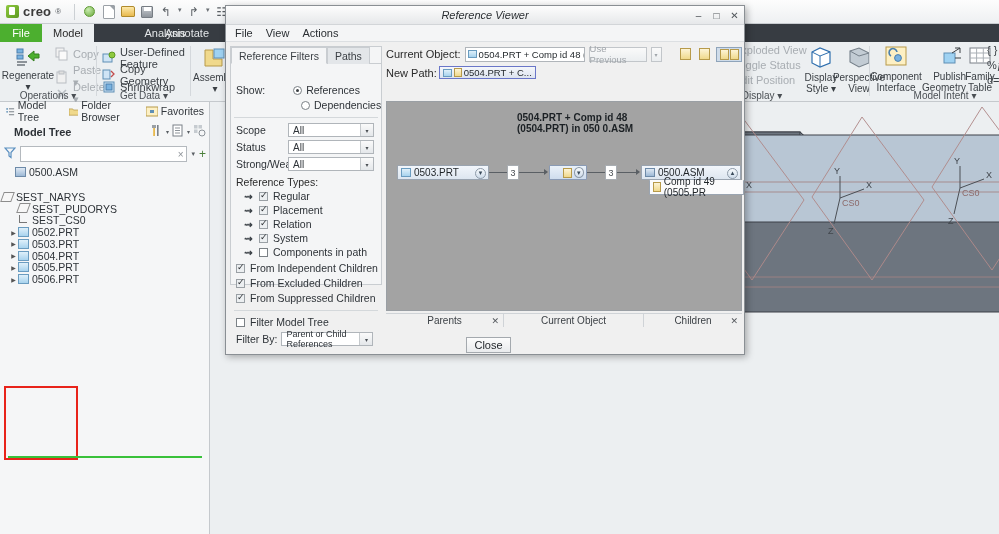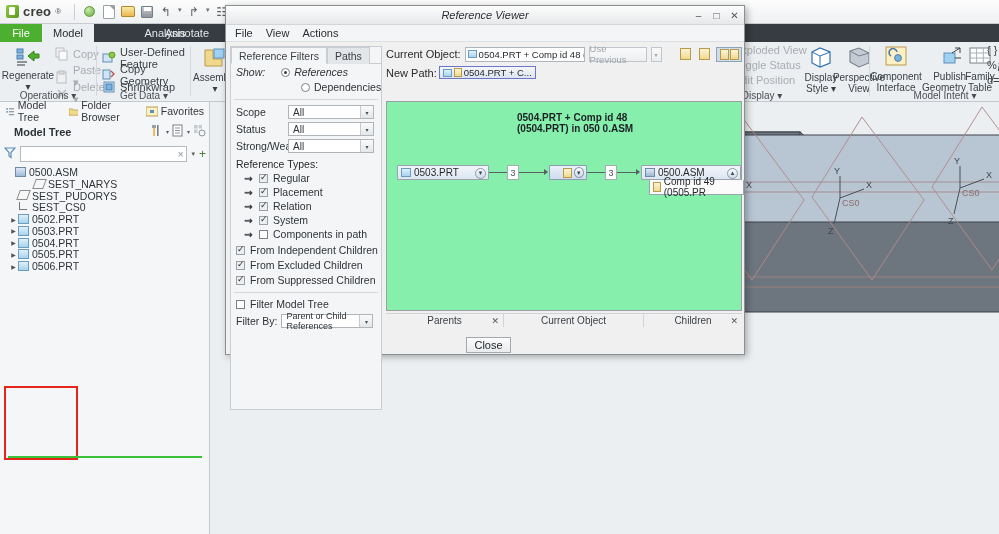--- a/index.html
+++ b/index.html
@@ -115,21 +115,21 @@
     display:flex; align-items:center; justify-content:center; position:relative;
   }
   .dlg-title .t { font-size:11px; color:#2b2f33;font-style:italic; }
   .dlg-btns { position:absolute; right:4px; top:0; height:19px; display:flex; align-items:center; gap:7px; }
   .dlg-btn { font-size:10px; color:#52575c; width:11px; text-align:center; }
   .dlg-menu { height:17px; display:flex; align-items:center; gap:13px; padding-left:9px; font-size:11px; color:#2b2f33;
               border-bottom:1px solid #dcdfe2; background:#f4f5f6;}
   .dlg-body { position:absolute; left:0; top:37px; width:520px; height:290px; }
 
   .filt-panel {
-    position:absolute; left:4px; top:3px; width:152px; height:364px;
+    position:absolute; left:4px; top:3px; width:152px; height:239px;
     background:#f4f5f6; border:1px solid #c9cdd1;
   }
   .ftabs { display:flex; height:17px; font-size:10.5px; }
   .ftab { padding:0 7px; height:17px; line-height:17px; border:1px solid #c9cdd1; border-bottom:none; background:#e3e6e9; color:#3a3f44;}
   .ftab.active { background:#f4f5f6; border-bottom:1px solid #f4f5f6; }
   .ftab-fill { flex:1; border-bottom:1px solid #c9cdd1; }
   .frow { display:flex; align-items:center; font-size:10.5px; color:#2e3338; }
   .radio { width:9px;height:9px;border-radius:50%;border:1px solid #7b8186;background:#fff;position:relative;flex:none;}
   .radio.on:after{content:"";position:absolute;left:2px;top:2px;width:3px;height:3px;border-radius:50%;background:#3b3f44;}
   .cbx { width:9px;height:9px;border:1px solid #7b8186;background:#fff;position:relative;flex:none;}
@@ -140,21 +140,21 @@
     display:flex; align-items:center; padding-left:4px; position:relative;
   }
   .ddl .arr { position:absolute; right:0; top:0; width:13px; height:12px; background:linear-gradient(#fafafa,#e4e7ea);
               border-left:1px solid #c6cacd; display:flex; align-items:center; justify-content:center; font-size:6px; color:#4a4f54;}
   .zigzag { width:11px;height:9px;flex:none;display:flex;align-items:center;justify-content:center;font-size:10px;color:#3a4046; font-weight:bold;}
   .divline { height:1px; background:#d4d8db; }
 
   
   .graphpanel {
     position:absolute; left:160px; top:58px; width:356px; height:210px;
-    background:#86efac; border:1px solid #9a9fa4;
+    background:#a3a3a3; border:1px solid #9a9fa4;
   }
   .node {
     position:absolute; height:15px; border:1px solid #9aa4b0;
     background:linear-gradient(#f2f6fb,#dde6f0); display:flex; align-items:center;
     font-size:10px; color:#1f2428; border-radius:1px; padding-left:3px;
   }
   .node .ic { width:10px;height:9px; margin-right:3px; flex:none;
               background:linear-gradient(#dff0fa,#a8d3ee); border:1px solid #6a9cc0;}
   .node .exp {
     position:absolute; right:2px; top:1.5px; width:11px;height:11px; border-radius:50%;
@@ -477,21 +477,21 @@
       <span style="font-size:12px;color:#4a7f3a;">+</span>
     </div>
 
     <div class="tree">
 
       <div class="trow" style="padding-left:6px;">
         <span class="tw"></span>
         <span class="ticon asm-ico"></span>
         <span>0500.ASM</span>
       </div>
-      <div class="trow" style="padding-left:34px;">
+      <div class="trow" style="padding-left:2px;margin-top:13px;">
         <span class="ticon dtm-ico"></span>
         <span>SEST_NARYS</span>
       </div>
       <div class="trow" style="padding-left:18px;">
         <span class="ticon dtm-ico"></span>
         <span>SEST_PUDORYS</span>
       </div>
       <div class="trow" style="padding-left:18px;">
         <span class="ticon csys-ico"></span>
         <span>SEST_CS0</span>
@@ -655,21 +655,21 @@
 
     <div class="dlg-body">
 
       <div class="filt-panel">
         <div class="ftabs">
           <div class="ftab active">Reference Filters</div>
           <div class="ftab">Paths</div>
           <div class="ftab-fill"></div>
         </div>
 
-        <div class="frow" style="margin:2px 0 0 5px;gap:16px;font-style:italic;">
+        <div class="frow" style="margin:20px 0 0 5px;gap:28px;">
           <span>Show:</span>
           <span style="display:flex;align-items:center;gap:4px;">
             <span class="radio on"></span>
             <span>References</span>
           </span>
         </div>
         <div class="frow" style="margin:3px 0 0 70px;gap:4px;">
           <span class="radio"></span>
           <span>Dependencies</span>
         </div>

